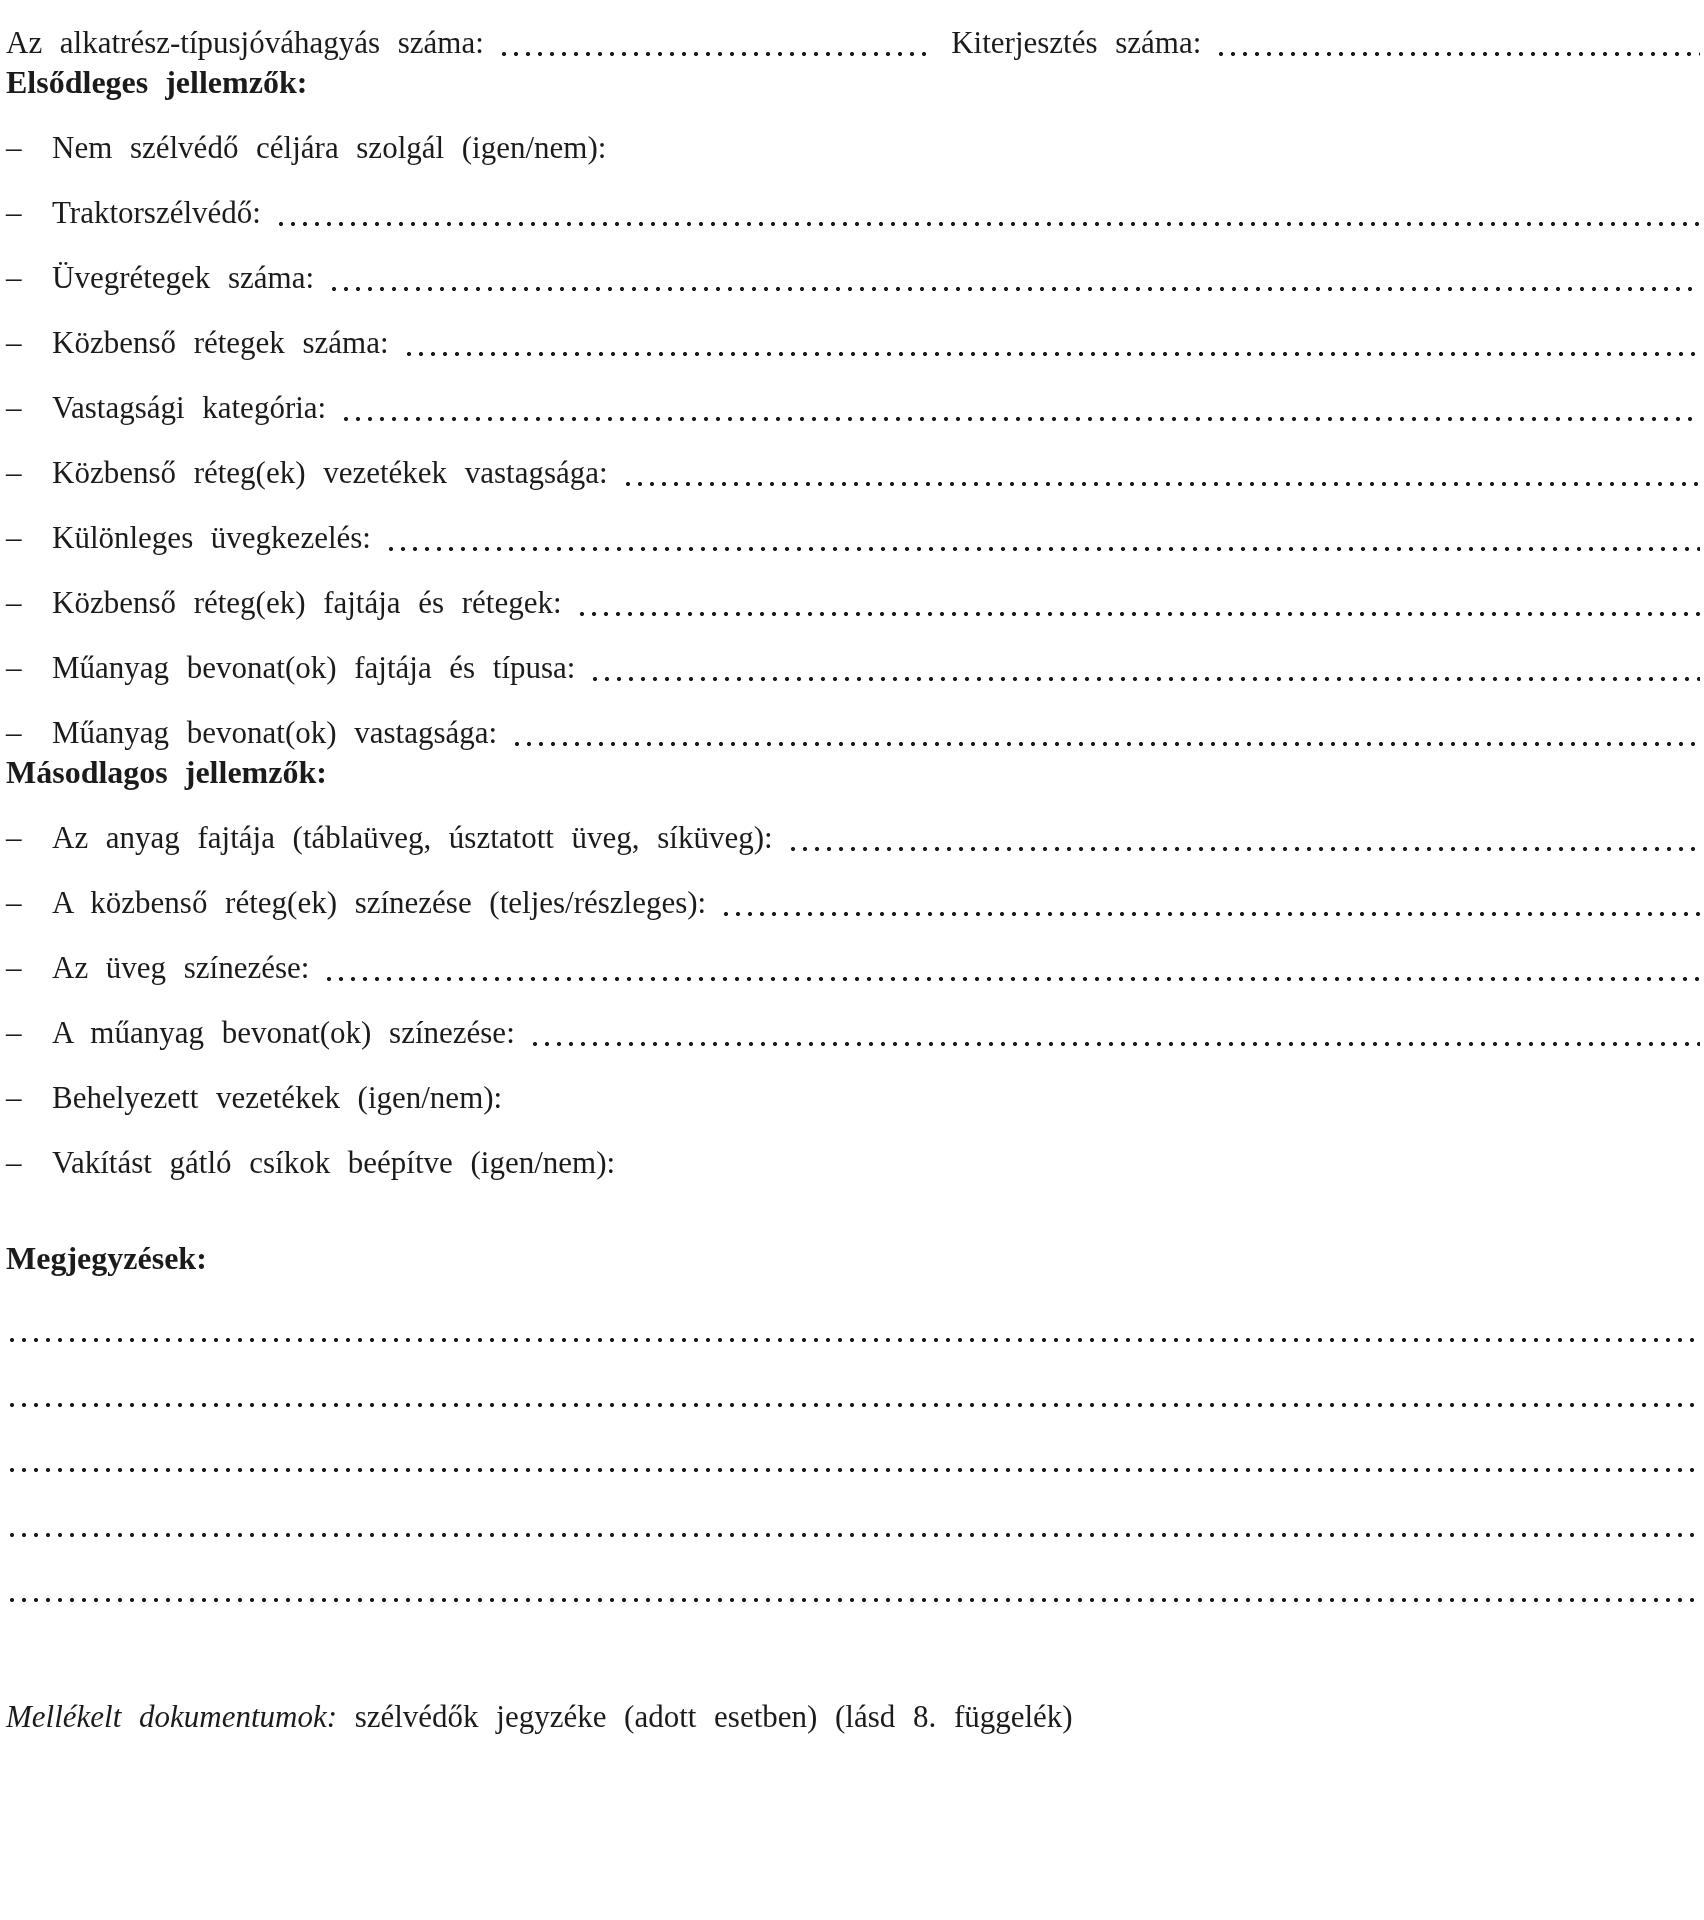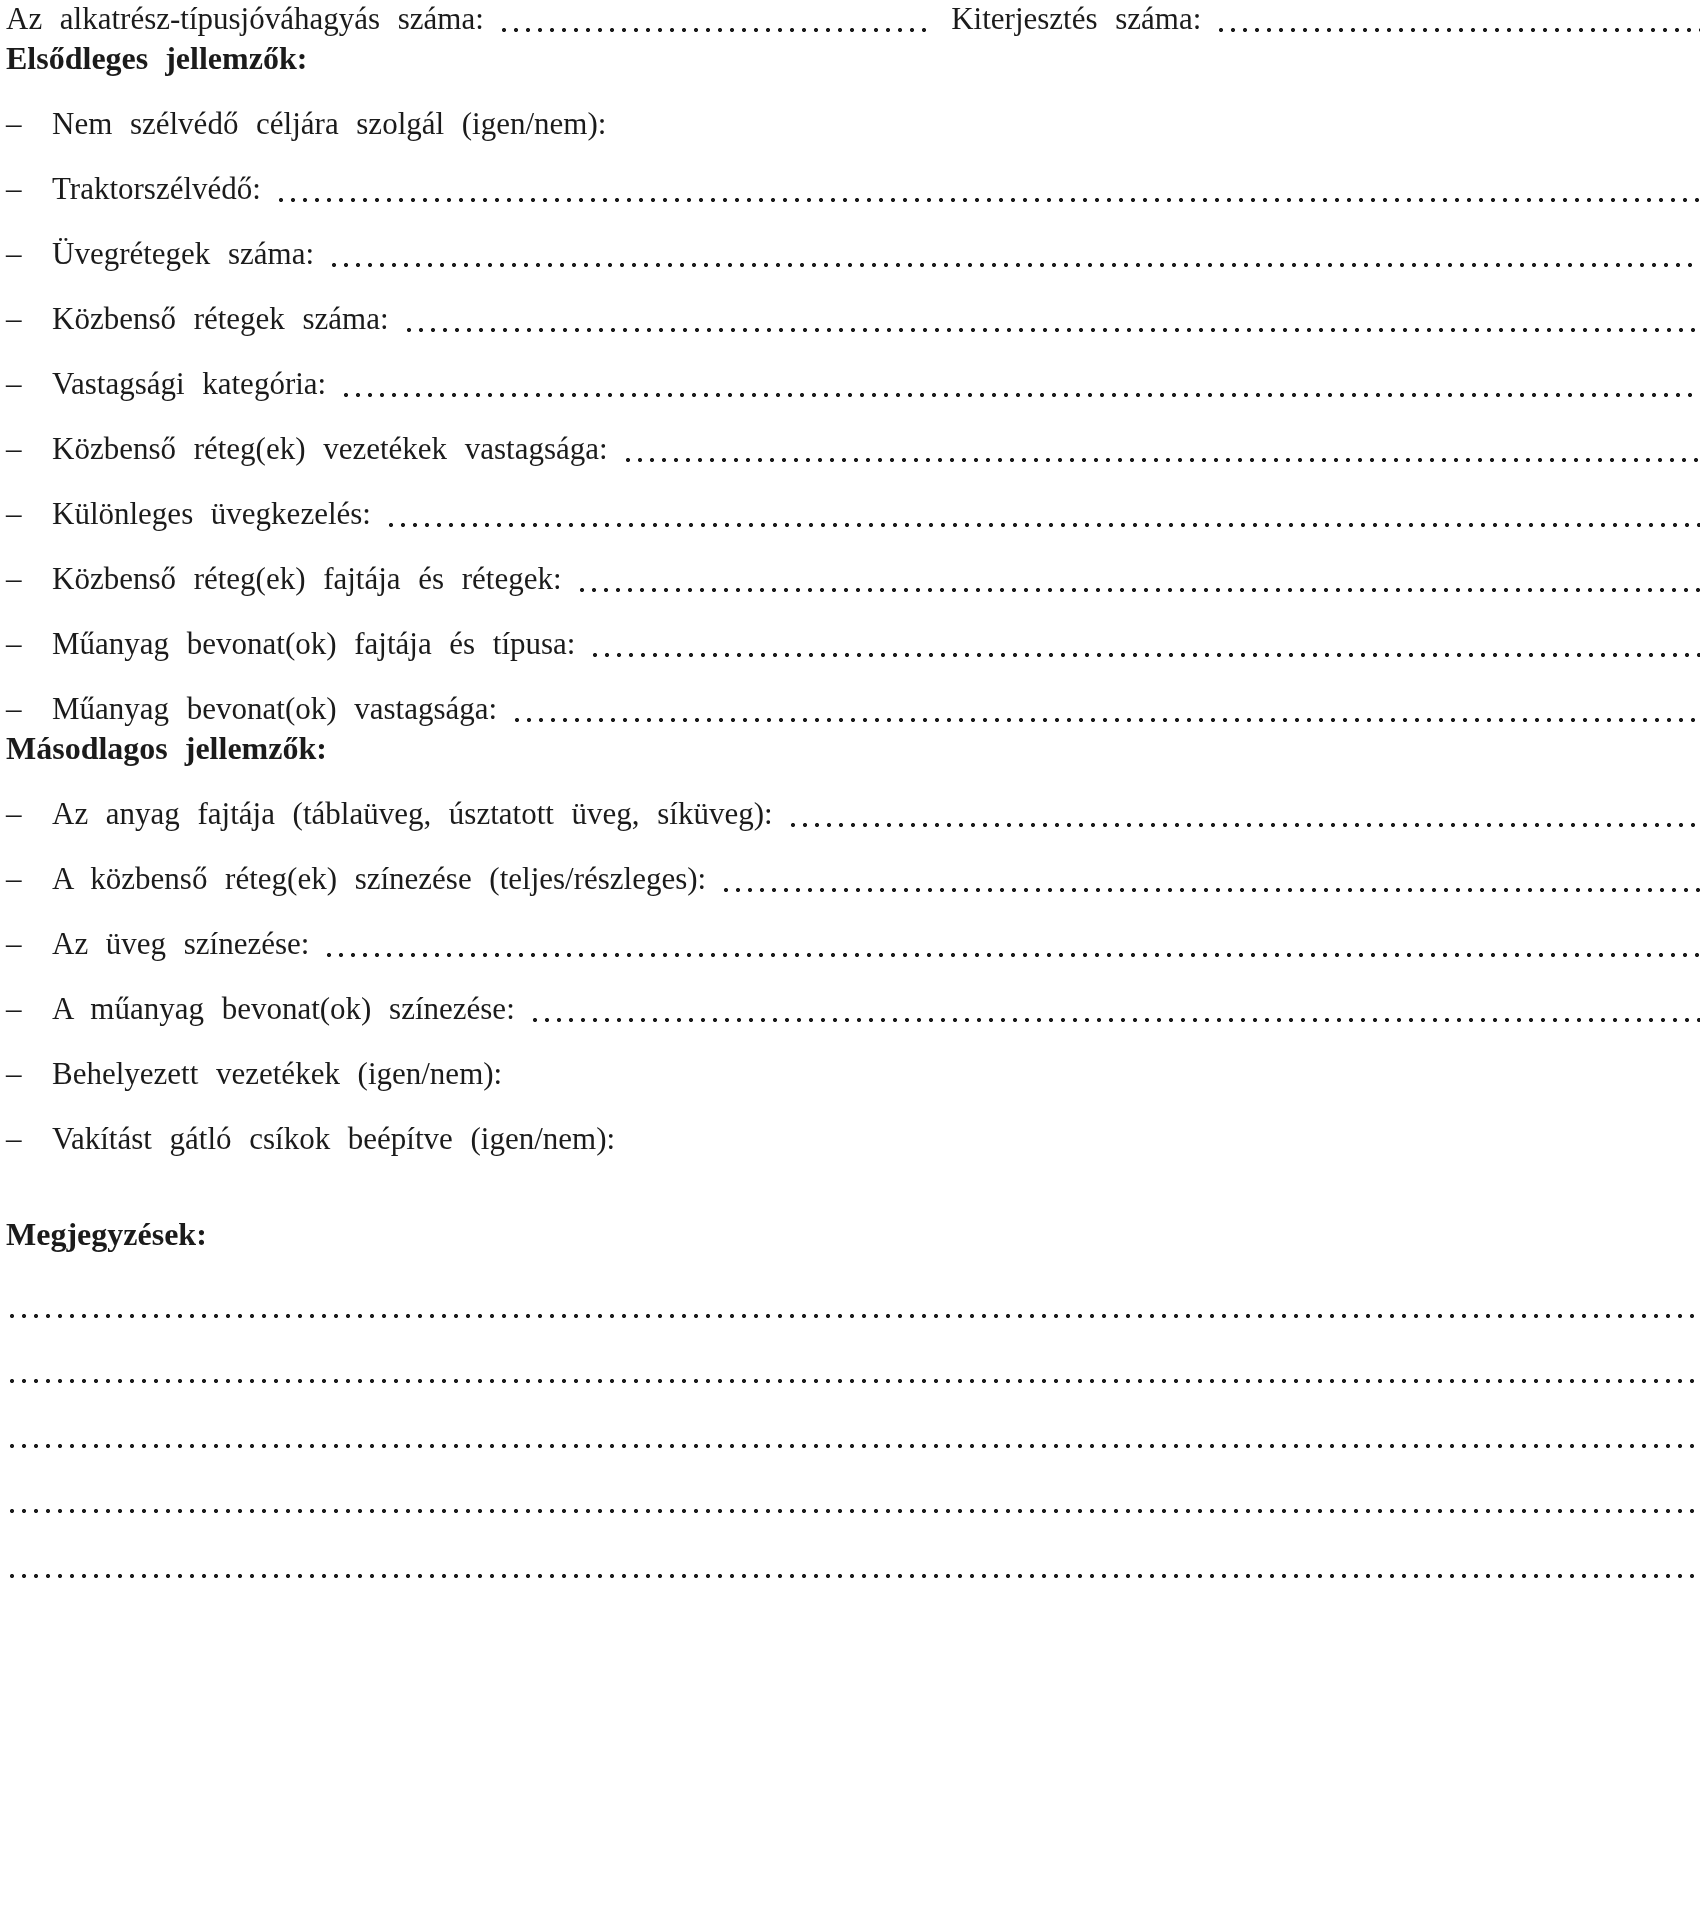--- a/index.html
+++ b/index.html
@@ -12,21 +12,21 @@
   body {
     height: 1920px;
     font-family: "Liberation Serif", "DejaVu Serif", serif;
     color: #1b1b1b;
     overflow: hidden;
   }
 
   .page {
     width: 1704px;
     height: 1920px;
-    padding: 0 4px 0 6px;
+    padding: 24px 4px 0 6px;
   }
 
   
   .row {
     display: flex;
     align-items: baseline;
     line-height: 38px;
     font-size: 31px;
     word-spacing: 0.32em;
     margin-top: 27px;
@@ -202,14 +202,18 @@
   </div>
 
   <div class="section-heading notes-gap">Megjegyzések:</div>
 
   <div class="dotted-line first-line"></div>
   <div class="dotted-line"></div>
   <div class="dotted-line"></div>
   <div class="dotted-line"></div>
   <div class="dotted-line"></div>
 
+  <div class="attachments">
+    <span class="lead">Mellékelt dokumentumok:</span>
+    <span>szélvédők jegyzéke (adott esetben) (lásd 8. függelék)</span>
+  </div>
 
 </div>
 
 </body></html>

